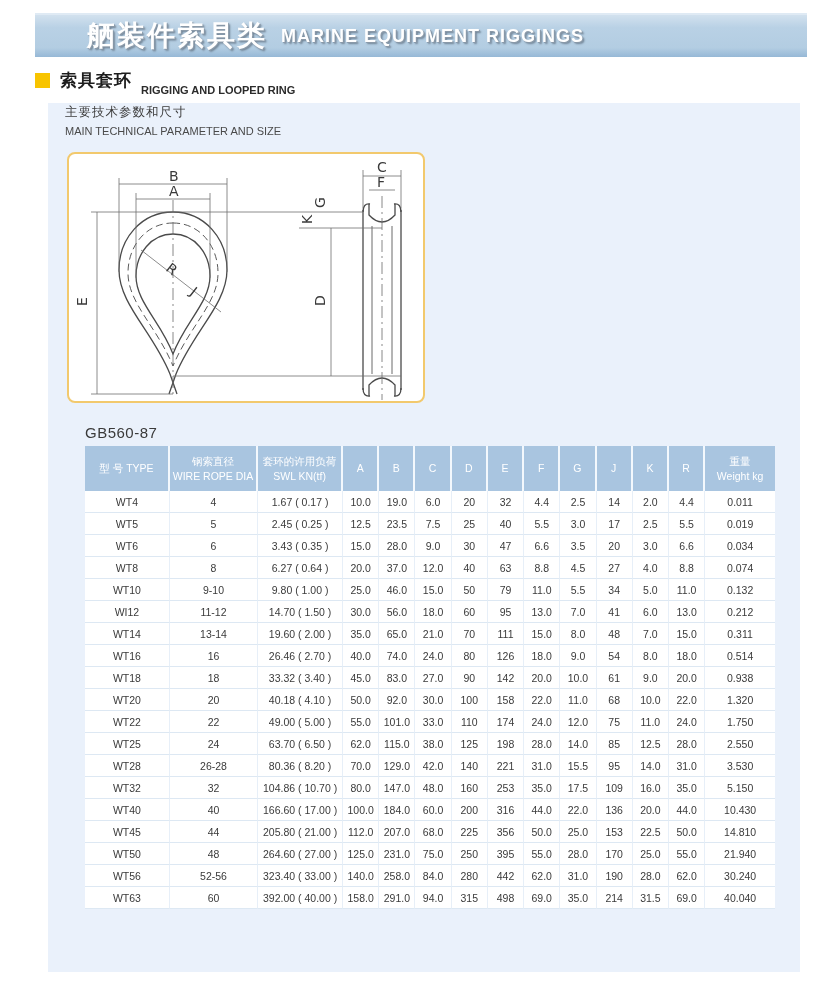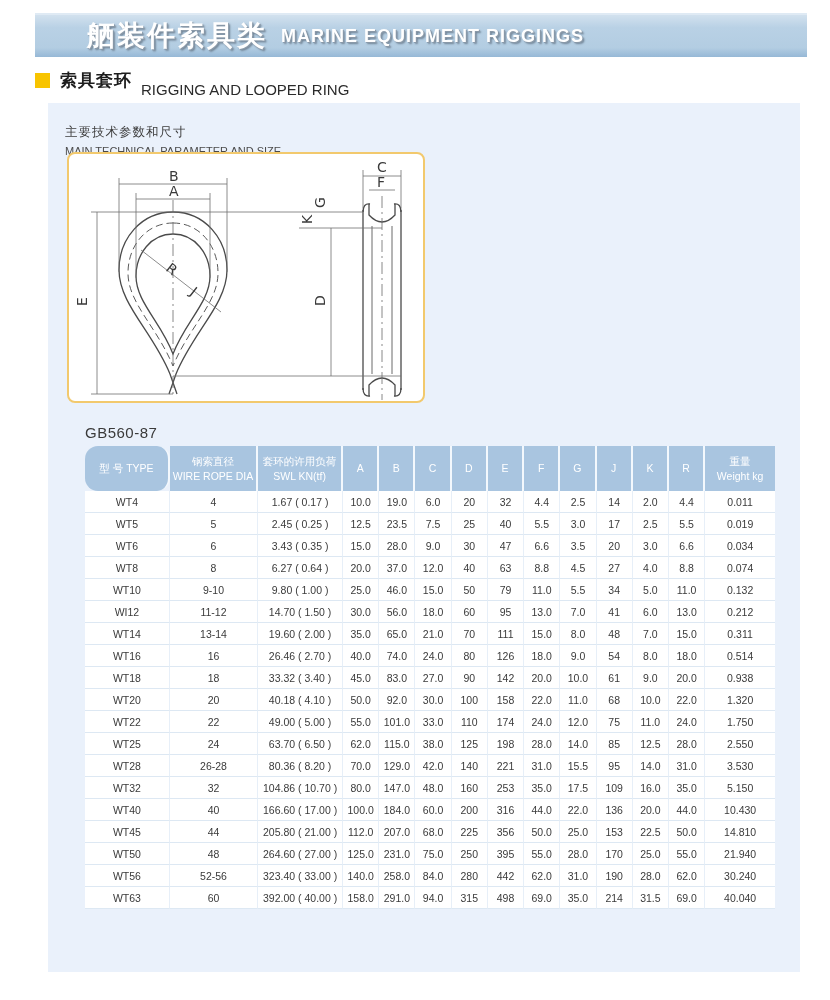--- a/index.html
+++ b/index.html
@@ -22,27 +22,27 @@
     font-size:18px;font-weight:bold;color:#ffffff;margin-left:14px;letter-spacing:1px;
     text-shadow:1px 1px 0 #8a99a8, 2px 2px 2px #6f8294;
   }
   
   .section-heading{
     position:absolute;left:35px;top:70px;height:20px;
     display:flex;align-items:center;
   }
   .bullet{width:15px;height:15px;background:#f8c400;margin-right:10px;}
   .section-heading .zh{font-size:17px;font-weight:bold;color:#1d1d1d;letter-spacing:1px;}
-  .section-heading .en{font-size:15px;font-weight:normal;color:#2b2b2b;margin-left:9px;margin-top:19px;}
+  .section-heading .en{font-size:11px;font-weight:bold;color:#2b2b2b;margin-left:9px;margin-top:19px;}
   
   .panel{
     position:absolute;left:48px;top:103px;width:752px;height:869px;
     background:#eaf1fb;
   }
-  .params{position:absolute;left:17px;top:21px;}
+  .params{position:absolute;left:17px;top:1px;}
   .params .zh{font-size:12.5px;color:#3c3c3c;letter-spacing:1px;}
   .params .en{font-size:11px;color:#4a4a4a;margin-top:4px;}
   .draw-box{
     position:absolute;left:19px;top:49px;width:358px;height:251px;
     background:#ffffff;border:2px solid #f2c96d;border-radius:8px;box-sizing:border-box;
   }
   .gb-code{position:absolute;left:37px;top:321px;font-size:15px;color:#3a3a3a;letter-spacing:0.5px;}
   
   table.spec{
     position:absolute;left:37px;top:343px;width:690px;
@@ -53,21 +53,21 @@
     font-size:10.5px;line-height:1.35;height:45px;vertical-align:middle;text-align:center;
     border-right:2px solid #f3f8fd;padding:0 1px;box-sizing:border-box;
   }
   table.spec th:last-child{border-right:none;}
   table.spec td{
     background:#ffffff;color:#3a3a3a;font-size:10.5px;text-align:center;
     height:22px;border-bottom:1px solid #dde8f3;border-right:1px solid #e7eff8;
     padding:0;box-sizing:border-box;white-space:nowrap;overflow:hidden;
   }
   table.spec tr td:last-child{border-right:none;}
-  table.spec th:nth-child(1){width:12.3%;border-radius:13px;}
+  table.spec th:nth-child(1){width:12.3%;}
   table.spec th:nth-child(2){width:12.8%;}
   table.spec th:nth-child(3){width:12.3%;}
   table.spec th:nth-child(n+4):nth-child(-n+13){width:5.25%;}
   table.spec th:nth-child(14){width:10.1%;}
   
   .fig{stroke:#4a4a4a;stroke-width:1.3;fill:none;}
   .fig-thin{stroke:#5a5a5a;stroke-width:0.9;fill:none;}
   .dashed{stroke:#5a5a5a;stroke-width:1;fill:none;stroke-dasharray:7 4;}
   .cline{stroke:#6a6a6a;stroke-width:0.8;fill:none;stroke-dasharray:12 4 2 4;}
   .dim{stroke:#6f6f6f;stroke-width:0.8;fill:none;}

